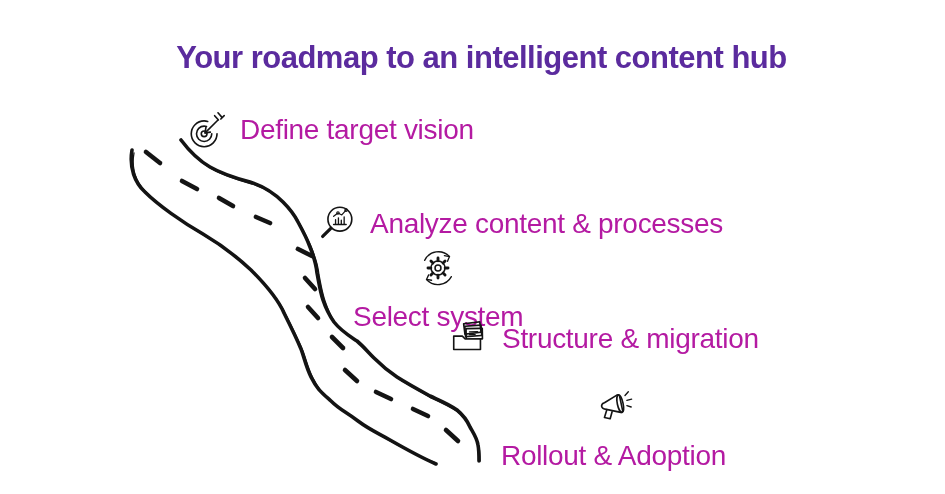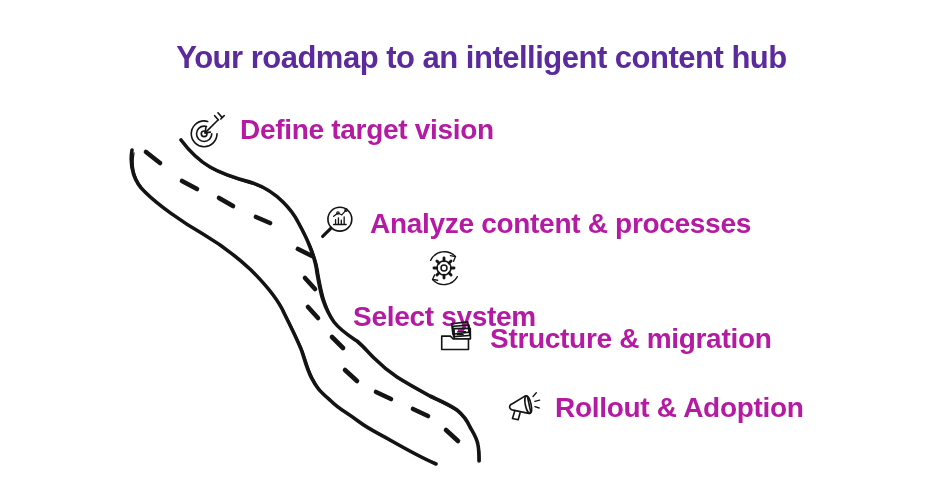--- a/index.html
+++ b/index.html
@@ -33,30 +33,30 @@
     display: flex;
     align-items: center;
     gap: 12px;
   }
   .step .icon {
     width: 42px; height: 42px;
     flex: 0 0 auto;
   }
   .step .label {
     font-size: 28px;
-    font-weight: bold;
+    font-weight: normal;
     letter-spacing: -0.3px;
     color: var(--step-color, #b41aa2);
     white-space: nowrap;
   }
   .step1 { left: 186px; top: 108px; }
   .step2 { left: 316px; top: 178px; margin-top: 24px; }
   .step3 { left: 353px; top: 247px; flex-direction: column; }
-  .step4 { left: 436px; top: 317px; align-items: center; }
-  .step5 { left: 501px; top: 386px; }
+  .step4 { left: 448px; top: 317px; align-items: center; }
+  .step5 { left: 501px; top: 386px; flex-direction: column; }
   .sketch { stroke: var(--road-color, #141414); fill: none; stroke-linecap: round; stroke-linejoin: round; }
 </style>
 </head>
 <body>
 
 <svg class="road-svg" viewBox="0 0 945 494" aria-hidden="true">
   <g class="sketch">
 
     <path stroke-width="3.6" d="M132,150 C129,168 135,183 145,192 C158,205 182,222 203,234 C220,244 236,256 251,270 C263,282 277,297 284,313 C290,325 296,337 301,349 C305,360 306,367 311,377 C317,389 321,392 331,401 C340,410 345,411 358,421 C370,430 378,433 390,440 C404,448 420,457 436,464"></path>
     <path stroke-width="1.3" d="M134,153 C131,170 137,184 148,194 C161,207 184,223 205,236 C222,246 238,258 253,272 C265,284 279,299 286,315 C292,327 298,339 303,351 C307,362 308,368 313,378 C319,390 323,394 333,403 C342,411 347,413 360,422 C372,431 380,435 392,442 C405,449 420,457 434,462"></path>

